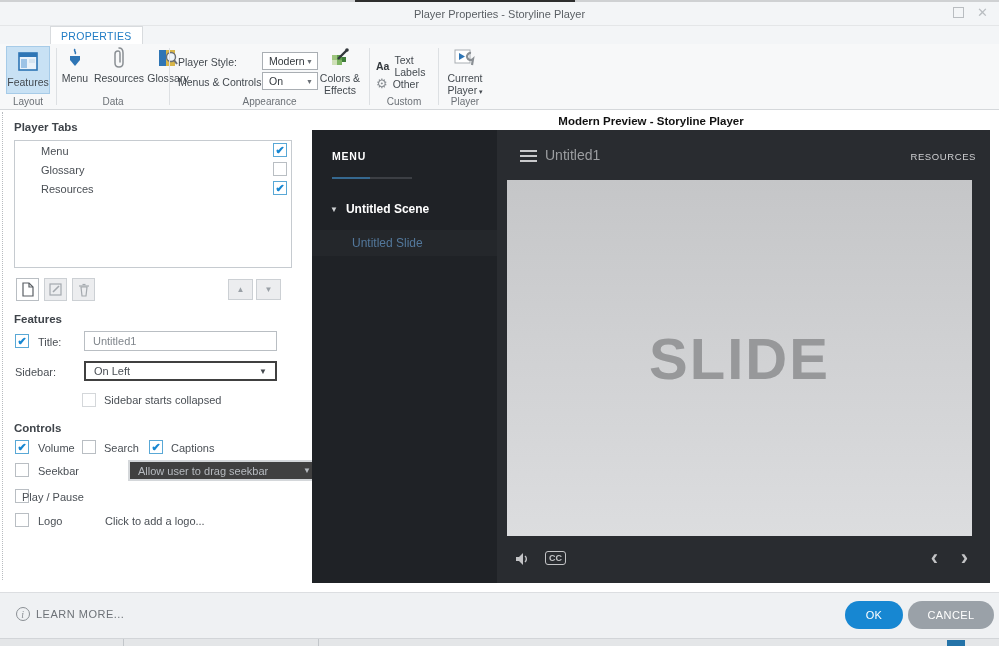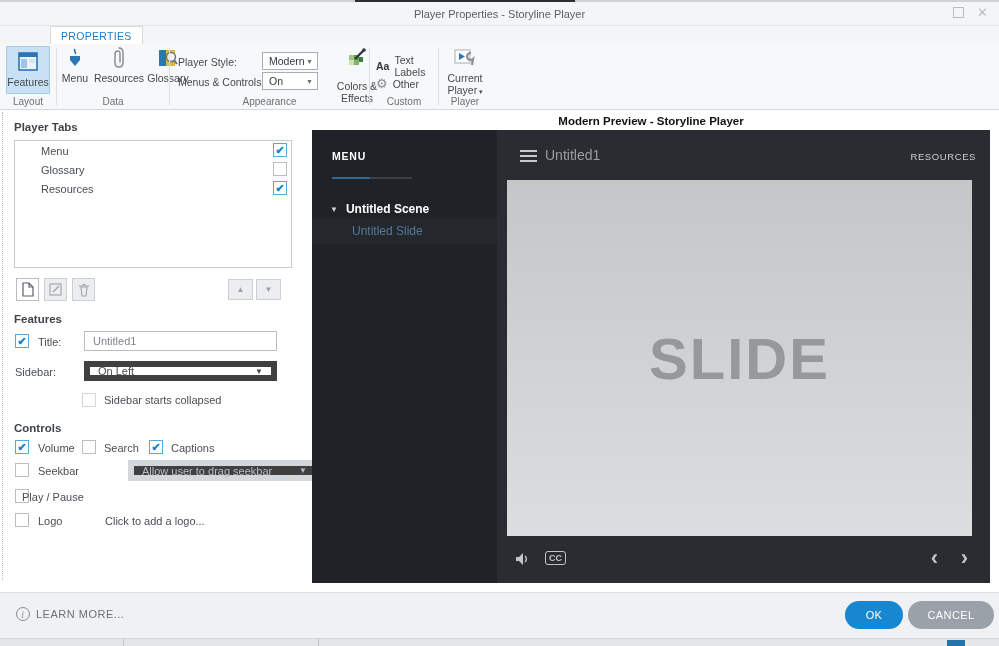--- a/index.html
+++ b/index.html
@@ -41,35 +41,35 @@
   .cb { width:14px; height:14px; background:#fff; border:1px solid #b9bec3; display:inline-flex; align-items:center; justify-content:center; flex:0 0 auto; }
   .cb.checked { border-color:#59a8d6; }
   .cb .tick { color:#1787d2; font-size:11px; line-height:11px; font-weight:bold; }
   .lrow .cb { position:absolute; right:4px; top:2px; }
   #tabtools { left:14px; top:278px; width:278px; height:24px; }
   .toolbtn { position:absolute; width:23px; height:23px; border:1px solid #b9bec3; background:#fff; display:flex; align-items:center; justify-content:center; }
   .toolbtn.disabled { background:#ecedef; border-color:#ccd0d4; }
   .arrbtn { position:absolute; width:25px; height:21px; top:1px; border:1px solid #ccd0d4; background:#ecedef; color:#9aa0a6; font-size:8px; display:flex; align-items:center; justify-content:center; }
   .flabel { font-size:11px; color:#4a4f55; }
   .textinput { position:absolute; border:1px solid #b9bec3; background:#fff; font-size:11px; color:#80868c; padding:0 8px; font-family:"Liberation Sans", sans-serif; }
-  .select { position:absolute; border:6px solid #404040; background:#fff; font-size:11px; color:#4a4f55; display:flex; align-items:center; justify-content:space-between; padding:0 8px; }
+  .select { position:absolute; border:2px solid #404040; background:#fff; font-size:11px; color:#4a4f55; display:flex; align-items:center; justify-content:space-between; padding:0 8px; }
   .select .arr { font-size:8px; color:#42474c; }
   .select.disabled { background:#404040; border-color:#d4d7da; color:#b6babf;margin-left:44px; }
   .select.disabled .arr { color:#b6babf; }
 
   
   #preview-heading { left:312px; top:115px; width:678px; text-align:center; font-size:11.5px; font-weight:bold; color:#111; }
   #preview { left:312px; top:130px; width:678px; height:453px; background:#292c30; }
   #pv-sidebar { position:absolute; left:0; top:0; width:185px; height:453px; background:#1f2226; }
   #pv-menu-title { position:absolute; left:20px; top:20px; font-size:10.5px; font-weight:bold; color:#fff; letter-spacing:.8px; }
   #pv-divider { position:absolute; left:20px; top:47px; width:80px; height:2px; background:#3c3f44; }
   #pv-divider-accent { position:absolute; left:0; top:0; width:38px; height:2px; background:#35688f; }
   #pv-scene { position:absolute; left:18px; top:72px; font-size:12px; font-weight:bold; color:#fff; display:flex; align-items:center; gap:8px; }
   #pv-scene .tri { font-size:8px; color:#d0d2d4; }
-  #pv-slide-item { position:absolute; left:0px; top:88px; width:185px; height:26px; background:#24272b; color:#53789c; font-size:12px; display:flex; align-items:center; padding-left:40px;text-align:right; }
+  #pv-slide-item { position:absolute; left:0px; top:100px; width:185px; height:26px; background:#24272b; color:#53789c; font-size:12px; display:flex; align-items:center; padding-left:40px;text-align:right; }
   #pv-main { position:absolute; left:185px; top:0; width:493px; height:453px; }
   #pv-topbar { position:absolute; left:0; top:0; width:493px; height:50px; }
   #pv-burger { position:absolute; left:23px; top:20px; width:17px; }
   #pv-burger div { height:2px; background:#c8c9cb; margin-bottom:3px; }
   #pv-title { position:absolute; left:48px; top:17px; font-size:14px; color:#9b9da0; }
   #pv-resources { position:absolute; right:14px; top:21px; font-size:9.5px; color:#cfd0d2; letter-spacing:.6px; }
   #pv-slide { position:absolute; left:10px; top:50px; width:465px; height:356px; background:linear-gradient(#c5c6c8,#dcdddf); display:flex; align-items:center; justify-content:center; }
   #pv-slide-text { font-size:58px; font-weight:bold; color:#97989a; letter-spacing:2px; }
   #pv-bottombar { position:absolute; left:0; top:406px; width:493px; height:47px; }
   #pv-volume { position:absolute; left:18px; top:16px; }
@@ -158,21 +158,21 @@
     <span class="rsmall" style="left:8px;top:12px;">Player Style:</span>
     <div class="combo" style="left:92px;top:8px;width:56px;">
       <span>Modern</span>
         <span class="arr">▼</span>
     </div>
     <span class="rsmall" style="left:8px;top:32px;">Menus &amp; Controls:</span>
     <div class="combo" style="left:92px;top:28px;width:56px;">
       <span>On</span>
         <span class="arr">▼</span>
     </div>
-    <div class="rbtn" style="left:164px;width:46px;gap:8px;">
+    <div class="rbtn" style="left:147px;width:46px;">
       <span class="rico">
         <svg width="22" height="22" viewBox="0 0 22 22">
             <rect x="3" y="8" width="5" height="5" fill="#9ec57e"></rect>
             <rect x="8" y="8" width="5" height="5" fill="#5e9e4c"></rect>
             <rect x="3" y="13" width="5" height="5" fill="#cfe0b8"></rect>
             <rect x="8" y="13" width="5" height="5" fill="#7fb564"></rect>
             <rect x="13" y="10" width="4" height="5" fill="#3f7d3a"></rect>
             <line x1="18" y1="3" x2="9" y2="12" stroke="#33383d" stroke-width="2.4"></line>
             <circle cx="18" cy="3" r="1.8" fill="#33383d"></circle>
           </svg>

